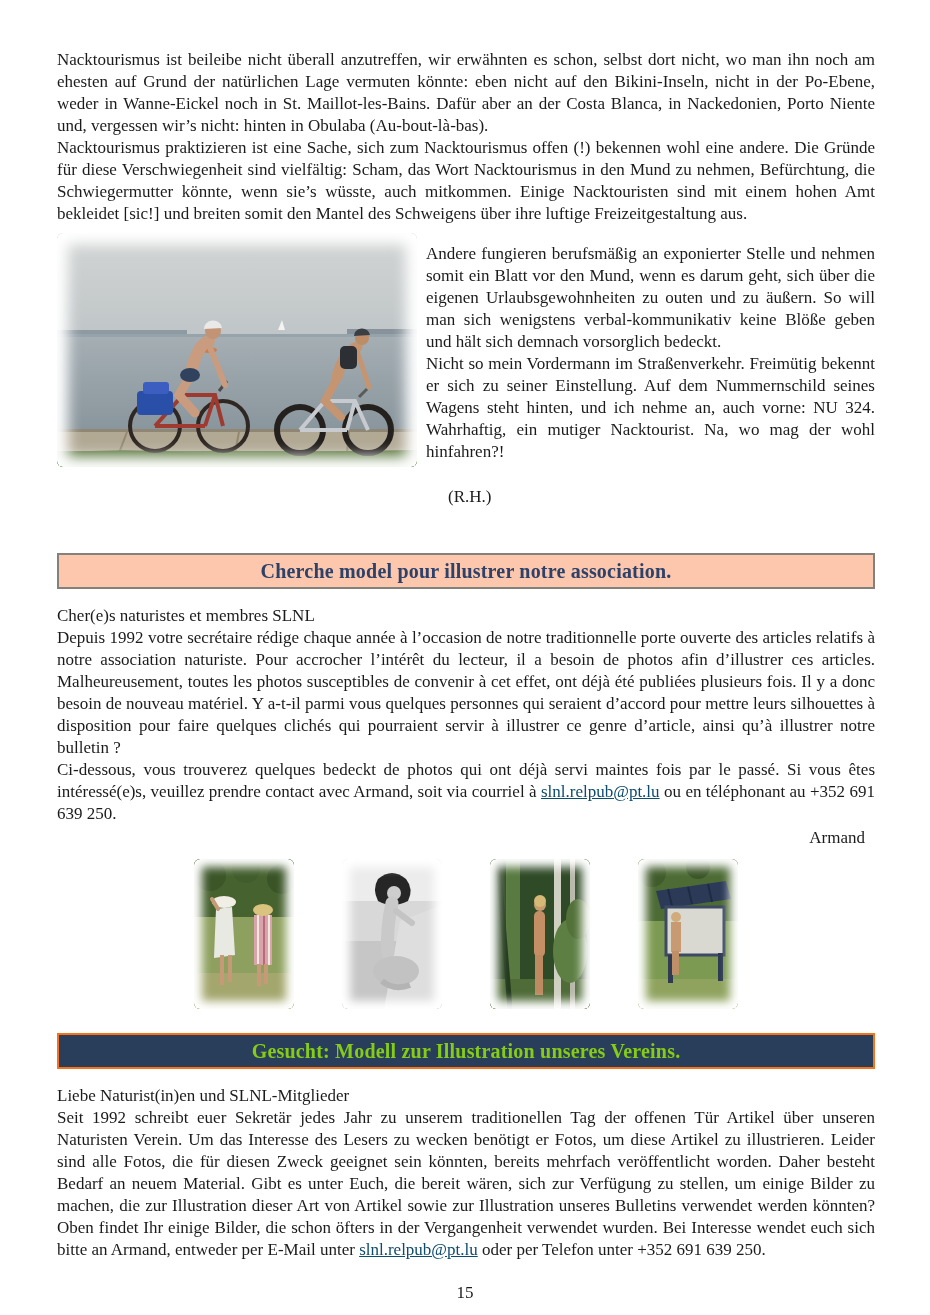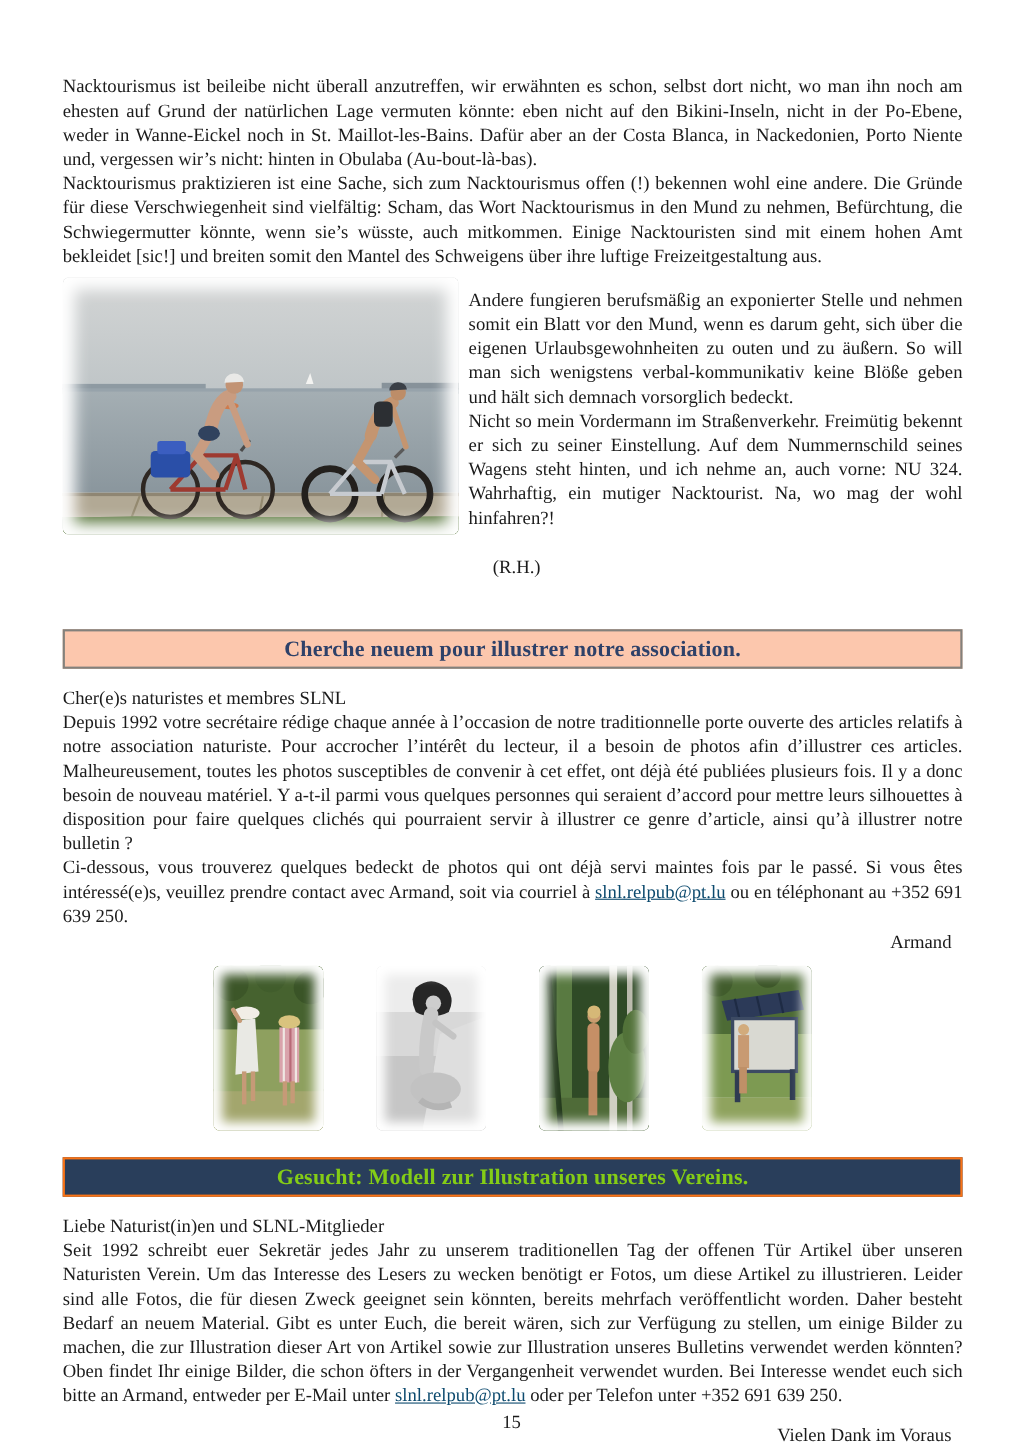--- a/index.html
+++ b/index.html
@@ -1,21 +1,21 @@
 <!DOCTYPE html>
 <html><head>
 <meta charset="utf-8">
 <style>
   html,body { margin:0; padding:0; background:#ffffff; }
   .page {
     position:relative; width:930px; height:1315px; margin:0 auto;
     background:#ffffff; overflow:hidden;
     font-family:"Liberation Serif", serif; color:#1b1b1b;
   }
-  .content { padding:68px 55px 0 57px; }
+  .content { padding:49px 55px 0 57px; }
 
   p.body-text {
     margin:0; font-size:17px; line-height:22px; text-align:justify;
   }
   .mt16 { margin-top:16px; }
   .mt22 { margin-top:22px; }
 
   
   .media-row { display:flex; gap:9px; margin-top:8px; }
   .main-photo-wrap { flex:none; width:360px; height:234px; }
@@ -121,21 +121,21 @@
         </svg>
       </div>
       <div class="media-text">
         <p class="body-text">Andere fungieren berufsmäßig an exponierter Stelle und nehmen somit ein Blatt vor den Mund, wenn es darum geht, sich über die eigenen Urlaubsgewohnheiten zu outen und zu äußern. So will man sich wenigstens verbal-kommunikativ keine Blöße geben und hält sich demnach vorsorglich bedeckt.</p>
         <p class="body-text mt22">Nicht so mein Vordermann im Straßenverkehr. Freimütig bekennt er sich zu seiner Einstellung. Auf dem Nummernschild seines Wagens steht hinten, und ich nehme an, auch vorne: NU 324. Wahrhaftig, ein mutiger Nacktourist. Na, wo mag der wohl hinfahren?!</p>
         <div class="rh-sig">(R.H.)</div>
       </div>
     </div>
 
     <div class="banner banner-fr">
-      <span>Cherche neuem pour illustrer notre association.</span>
+      <span>Cherche model pour illustrer notre association.</span>
     </div>
 
     <div class="mt16">
       <p class="body-text">Cher(e)s naturistes et membres SLNL</p>
       <p class="body-text">Depuis 1992 votre secrétaire rédige chaque année à l’occasion de notre traditionnelle porte ouverte des articles relatifs à notre association naturiste. Pour accrocher l’intérêt du lecteur, il a besoin de photos afin d’illustrer ces articles. Malheureusement, toutes les photos susceptibles de convenir à cet effet, ont déjà été publiées plusieurs fois. Il y a donc besoin de nouveau matériel. Y a-t-il parmi vous quelques personnes qui seraient d’accord pour mettre leurs silhouettes à disposition pour faire quelques clichés qui pourraient servir à illustrer ce genre d’article, ainsi qu’à illustrer notre bulletin ?</p>
       <p class="body-text"><span>Ci-dessous, vous trouverez quelques bedeckt de photos qui ont déjà servi maintes fois par le passé. Si vous êtes intéressé(e)s, veuillez prendre contact avec Armand, soit via courriel à </span><a class="email-link">slnl.relpub@pt.lu</a><span> ou en téléphonant au +352 691 639 250.</span></p>
       <div class="sign-right">Armand</div>
     </div>
 
     <div class="thumbs-row">
@@ -213,22 +213,18 @@
       </div>
     </div>
 
     <div class="banner banner-de">
       <span>Gesucht: Modell zur Illustration unseres Vereins.</span>
     </div>
 
     <div class="mt16">
       <p class="body-text">Liebe Naturist(in)en und SLNL-Mitglieder</p>
       <p class="body-text"><span>Seit 1992 schreibt euer Sekretär jedes Jahr zu unserem traditionellen Tag der offenen Tür Artikel über unseren Naturisten Verein. Um das Interesse des Lesers zu wecken benötigt er Fotos, um diese Artikel zu illustrieren. Leider sind alle Fotos, die für diesen Zweck geeignet sein könnten, bereits mehrfach veröffentlicht worden. Daher besteht Bedarf an neuem Material. Gibt es unter Euch, die bereit wären, sich zur Verfügung zu stellen, um einige Bilder zu machen, die zur Illustration dieser Art von Artikel sowie zur Illustration unseres Bulletins verwendet werden könnten? Oben findet Ihr einige Bilder, die schon öfters in der Vergangenheit verwendet wurden. Bei Interesse wendet euch sich bitte an Armand, entweder per E-Mail unter </span><a class="email-link">slnl.relpub@pt.lu</a><span> oder per Telefon unter +352 691 639 250.</span></p>
-      <div class="sign-right thanks-block">
-        <div>Vielen Dank im Voraus</div>
-
-      </div>
     </div>
 
   </div>
 
   <div class="page-number">15</div>
 </div>
 
 </body></html>

